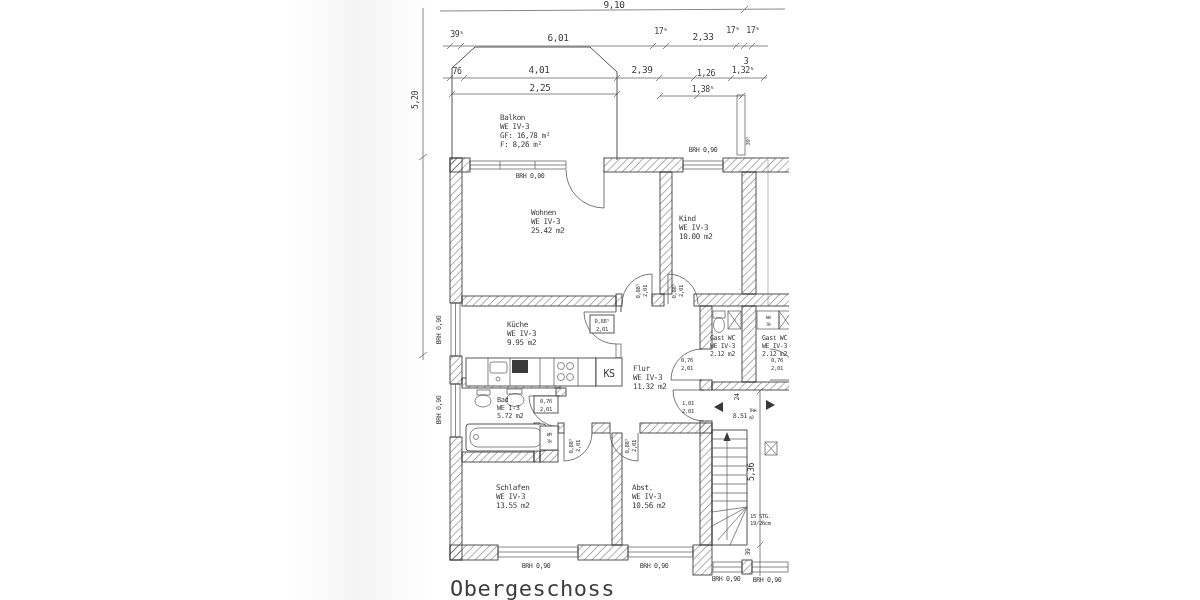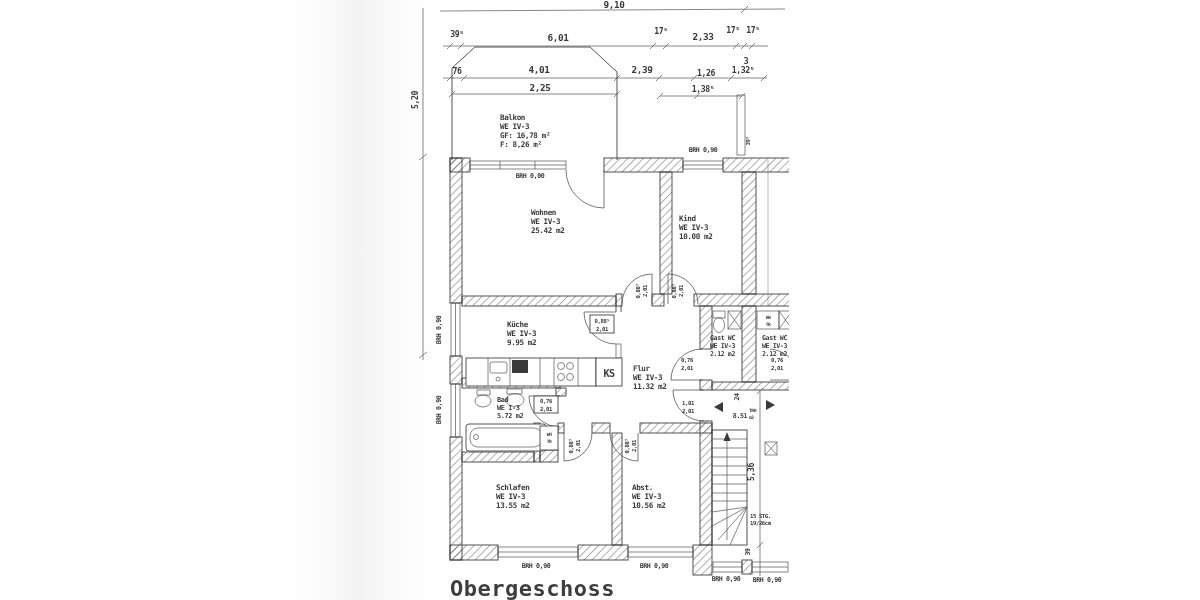--- a/index.html
+++ b/index.html
@@ -1,17 +1,17 @@
 <!DOCTYPE html>
 <html><head>
 <meta charset="utf-8">
 <style>
   html,body{margin:0;padding:0;background:#fff;}
   .stage{position:relative;width:968px;height:600px;background:#ffffff;overflow:hidden;
-         font-family:"DejaVu Sans Mono", monospace;font-weight:bold;}
+         font-family:"DejaVu Sans Mono", monospace;}
   svg{position:absolute;left:0;top:0;}
   svg text{fill:#3a3a3a;font-family:"DejaVu Sans Mono", monospace;letter-spacing:-0.4px;}
   .t4{font-size:4.6px;} .t5{font-size:5.6px;} .t6{font-size:6.6px;} .t65{font-size:6.9px;}
   .t7{font-size:7.6px;} .t8{font-size:8.2px;} .t9{font-size:9.4px;} .t10{font-size:10px;}
   .ttl{font-size:22px;letter-spacing:0.5px;fill:#3d3d3d;}
   .mid{text-anchor:middle;}
   .w{fill:url(#hatch);stroke:#3f3f3f;stroke-width:0.9;}
   .ln{stroke:#3f3f3f;stroke-width:0.9;fill:none;}
   .thin{stroke:#555;stroke-width:0.7;fill:none;}
   .dim{stroke:#6a6a6a;stroke-width:0.8;fill:none;}

